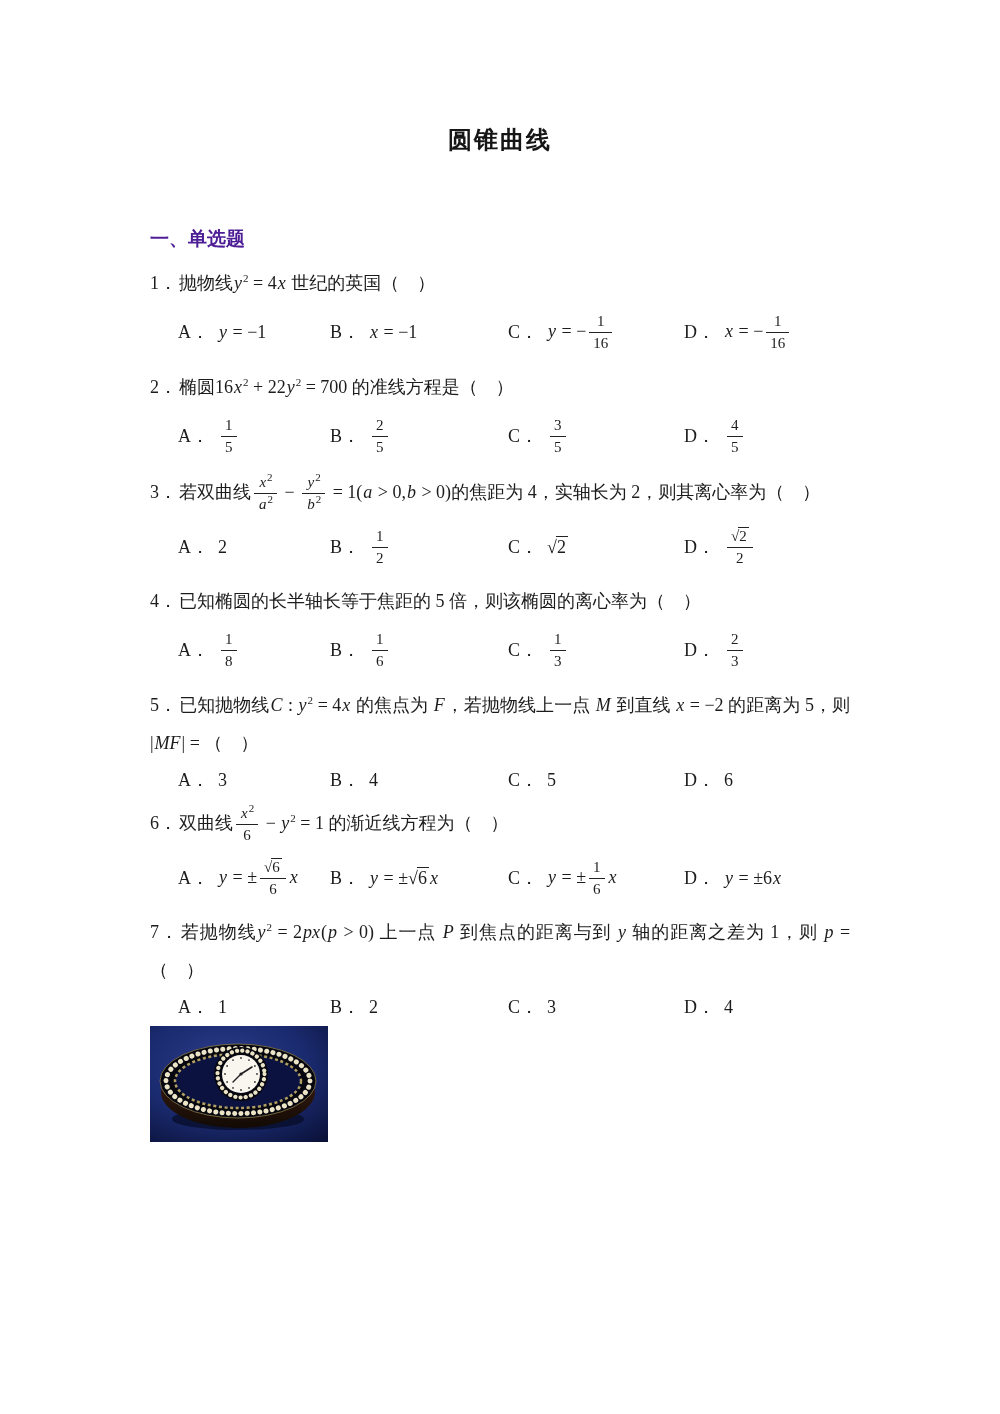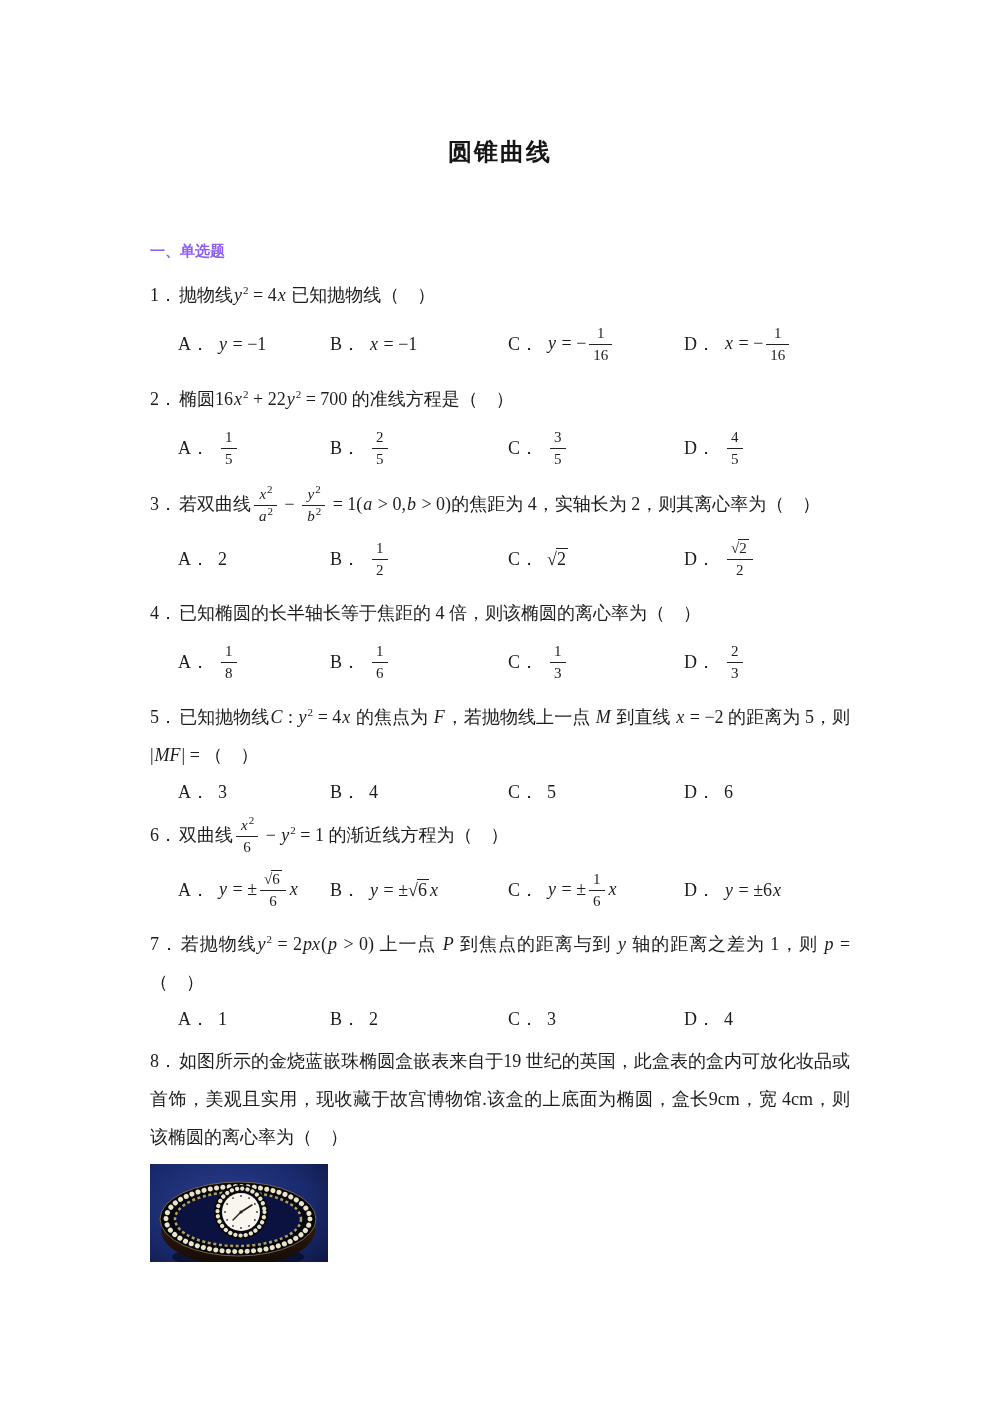--- a/index.html
+++ b/index.html
@@ -1,31 +1,31 @@
 <!DOCTYPE html>
 <html><head>
 <meta charset="utf-8">
 <style>
   html,body{margin:0;padding:0;}
   body{
     width:1000px;height:1414px;background:#ffffff;position:relative;
     font-family:"Liberation Serif","DejaVu Serif",serif;color:#1c1c1c;
     -webkit-font-smoothing:antialiased;
   }
-  .page{position:relative;width:1000px;height:1250px;overflow:hidden;background:#fff;margin-top:12px;}
+  .page{position:relative;width:1000px;height:1250px;overflow:hidden;background:#fff;}
   .title{
     margin:0;padding-top:124px;text-align:center;
     font-family:"Liberation Sans","DejaVu Sans",sans-serif;
     font-weight:bold;font-size:24px;line-height:32px;color:#151515;letter-spacing:2px;
   }
   .content{margin:0 150px;width:700px;}
   .section{
     margin:70px 0 0 0;
     font-family:"Liberation Sans","DejaVu Sans",sans-serif;
-    font-weight:bold;font-size:15px;line-height:26px;color:#8b5cf6;
+    font-weight:bold;font-size:19px;line-height:26px;color:#4c1d95;
   }
   .question{margin:0;}
   .stem{
     margin-top:12px;font-size:18px;line-height:38px;text-align:justify;
   }
   .qnum{margin-right:2px;}
   .seg-t{}
   .seg-m{font-family:"Liberation Serif","DejaVu Serif",serif;}
   .seg-i{font-family:"Liberation Serif","DejaVu Serif",serif;font-style:italic;padding:0 1px;}
   sup.seg-sup{font-size:11px;line-height:0;vertical-align:super;}
@@ -57,21 +57,21 @@
 </style>
 </head>
 <body>
 
 <div class="page">
   <h1 class="title">圆锥曲线</h1>
   <div class="content">
     <h2 class="section">一、单选题</h2>
     <main id="qlist">
         <div class="question">
-          <div class="stem"><span class="qnum">1．</span><span class="seg-t">抛物线</span><span class="seg-i">y</span><sup class="seg-sup">2</sup><span class="seg-m"> = 4</span><span class="seg-i">x</span><span class="seg-t"> 已知抛物线（　）</span></div>
+          <div class="stem"><span class="qnum">1．</span><span class="seg-t">抛物线</span><span class="seg-i">y</span><sup class="seg-sup">2</sup><span class="seg-m"> = 4</span><span class="seg-i">x</span><span class="seg-t"> 世纪的英国（　）</span></div>
           <div class="opts">
             <span class="opt">
               <span class="olabel">A．</span>
               <span class="ocontent"><span class="seg-i">y</span><span class="seg-m"> = −1</span></span>
             </span>
             <span class="opt">
               <span class="olabel">B．</span>
               <span class="ocontent"><span class="seg-i">x</span><span class="seg-m"> = −1</span></span>
             </span>
             <span class="opt">
@@ -120,21 +120,21 @@
               <span class="olabel">C．</span>
               <span class="ocontent"><span class="sqrt"><span class="rsign">√</span><span class="rbody"><span class="seg-m">2</span></span></span></span>
             </span>
             <span class="opt">
               <span class="olabel">D．</span>
               <span class="ocontent"><span class="frac"><span class="fnum"><span class="sqrt"><span class="rsign">√</span><span class="rbody"><span class="seg-m">2</span></span></span></span><span class="fden"><span class="seg-m">2</span></span></span></span>
             </span>
           </div>
         </div>
         <div class="question">
-          <div class="stem"><span class="qnum">4．</span><span class="seg-t">已知椭圆的长半轴长等于焦距的 4 倍，则该椭圆的离心率为（　）</span></div>
+          <div class="stem"><span class="qnum">4．</span><span class="seg-t">已知椭圆的长半轴长等于焦距的 5 倍，则该椭圆的离心率为（　）</span></div>
           <div class="opts">
             <span class="opt">
               <span class="olabel">A．</span>
               <span class="ocontent"><span class="frac"><span class="fnum"><span class="seg-m">1</span></span><span class="fden"><span class="seg-m">8</span></span></span></span>
             </span>
             <span class="opt">
               <span class="olabel">B．</span>
               <span class="ocontent"><span class="frac"><span class="fnum"><span class="seg-m">1</span></span><span class="fden"><span class="seg-m">6</span></span></span></span>
             </span>
             <span class="opt">
@@ -204,21 +204,20 @@
               <span class="olabel">C．</span>
               <span class="ocontent"><span class="seg-m">3</span></span>
             </span>
             <span class="opt">
               <span class="olabel">D．</span>
               <span class="ocontent"><span class="seg-m">4</span></span>
             </span>
           </div>
         </div>
         <div class="question">
-          <div class="stem"><span class="qnum">8．</span><span class="seg-t">如图所示的金烧蓝嵌珠椭圆盒嵌表来自于</span><span class="seg-m">19</span><span class="seg-t"> 世纪的英国，此盒表的盒内可放化妆品或首饰，美观且实用，现收藏于故宫博物馆</span><span class="seg-m">.</span><span class="seg-t">该盒的上底面为椭圆，盒长</span><span class="seg-m">9cm</span><span class="seg-t">，宽 </span><span class="seg-m">4cm</span><span class="seg-t">，则该椭圆的离心率为（　）</span></div>
   <div class="question-figure">
     <svg width="178" height="116" viewBox="0 0 178 116" xmlns="http://www.w3.org/2000/svg">
       <defs>
         <radialGradient id="wb-bg" cx="42%" cy="35%" r="85%">
           <stop offset="0%" stop-color="#2c3d8c"></stop>
           <stop offset="55%" stop-color="#1a2a6e"></stop>
           <stop offset="100%" stop-color="#0a1138"></stop>
         </radialGradient>
         <linearGradient id="wb-side" x1="0" y1="0" x2="0" y2="1">
           <stop offset="0%" stop-color="#4a2c1a"></stop>

